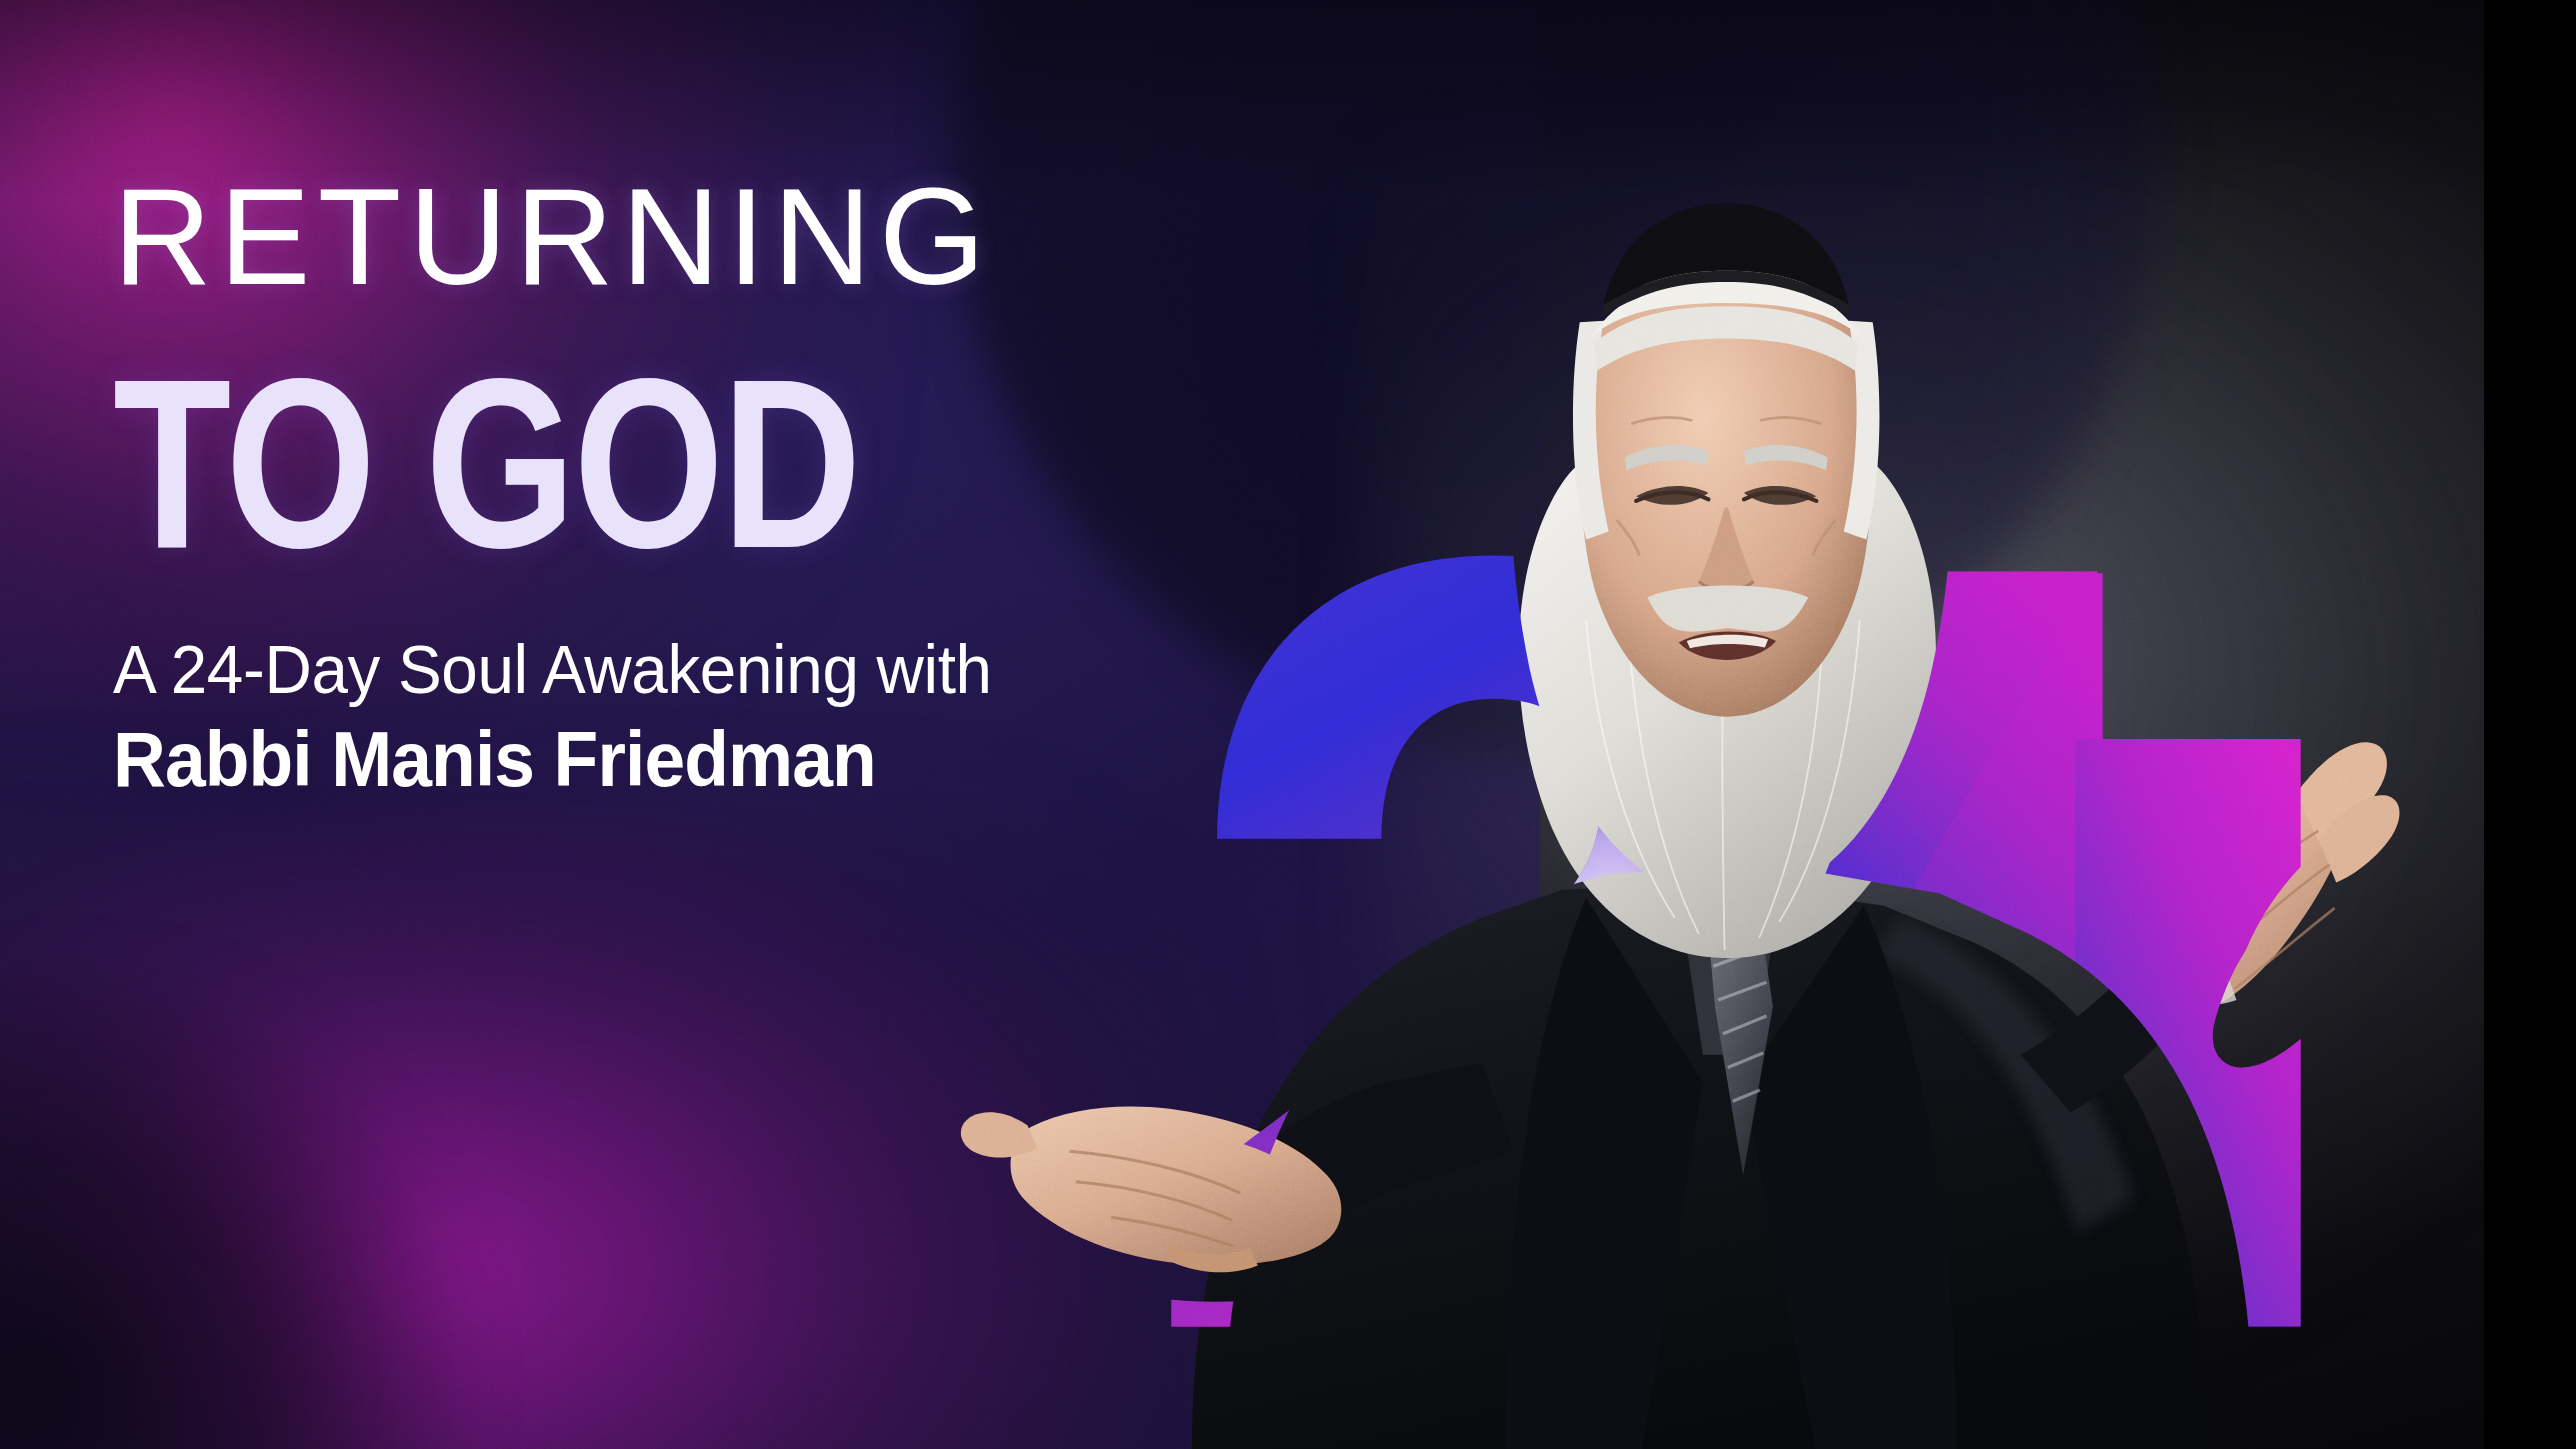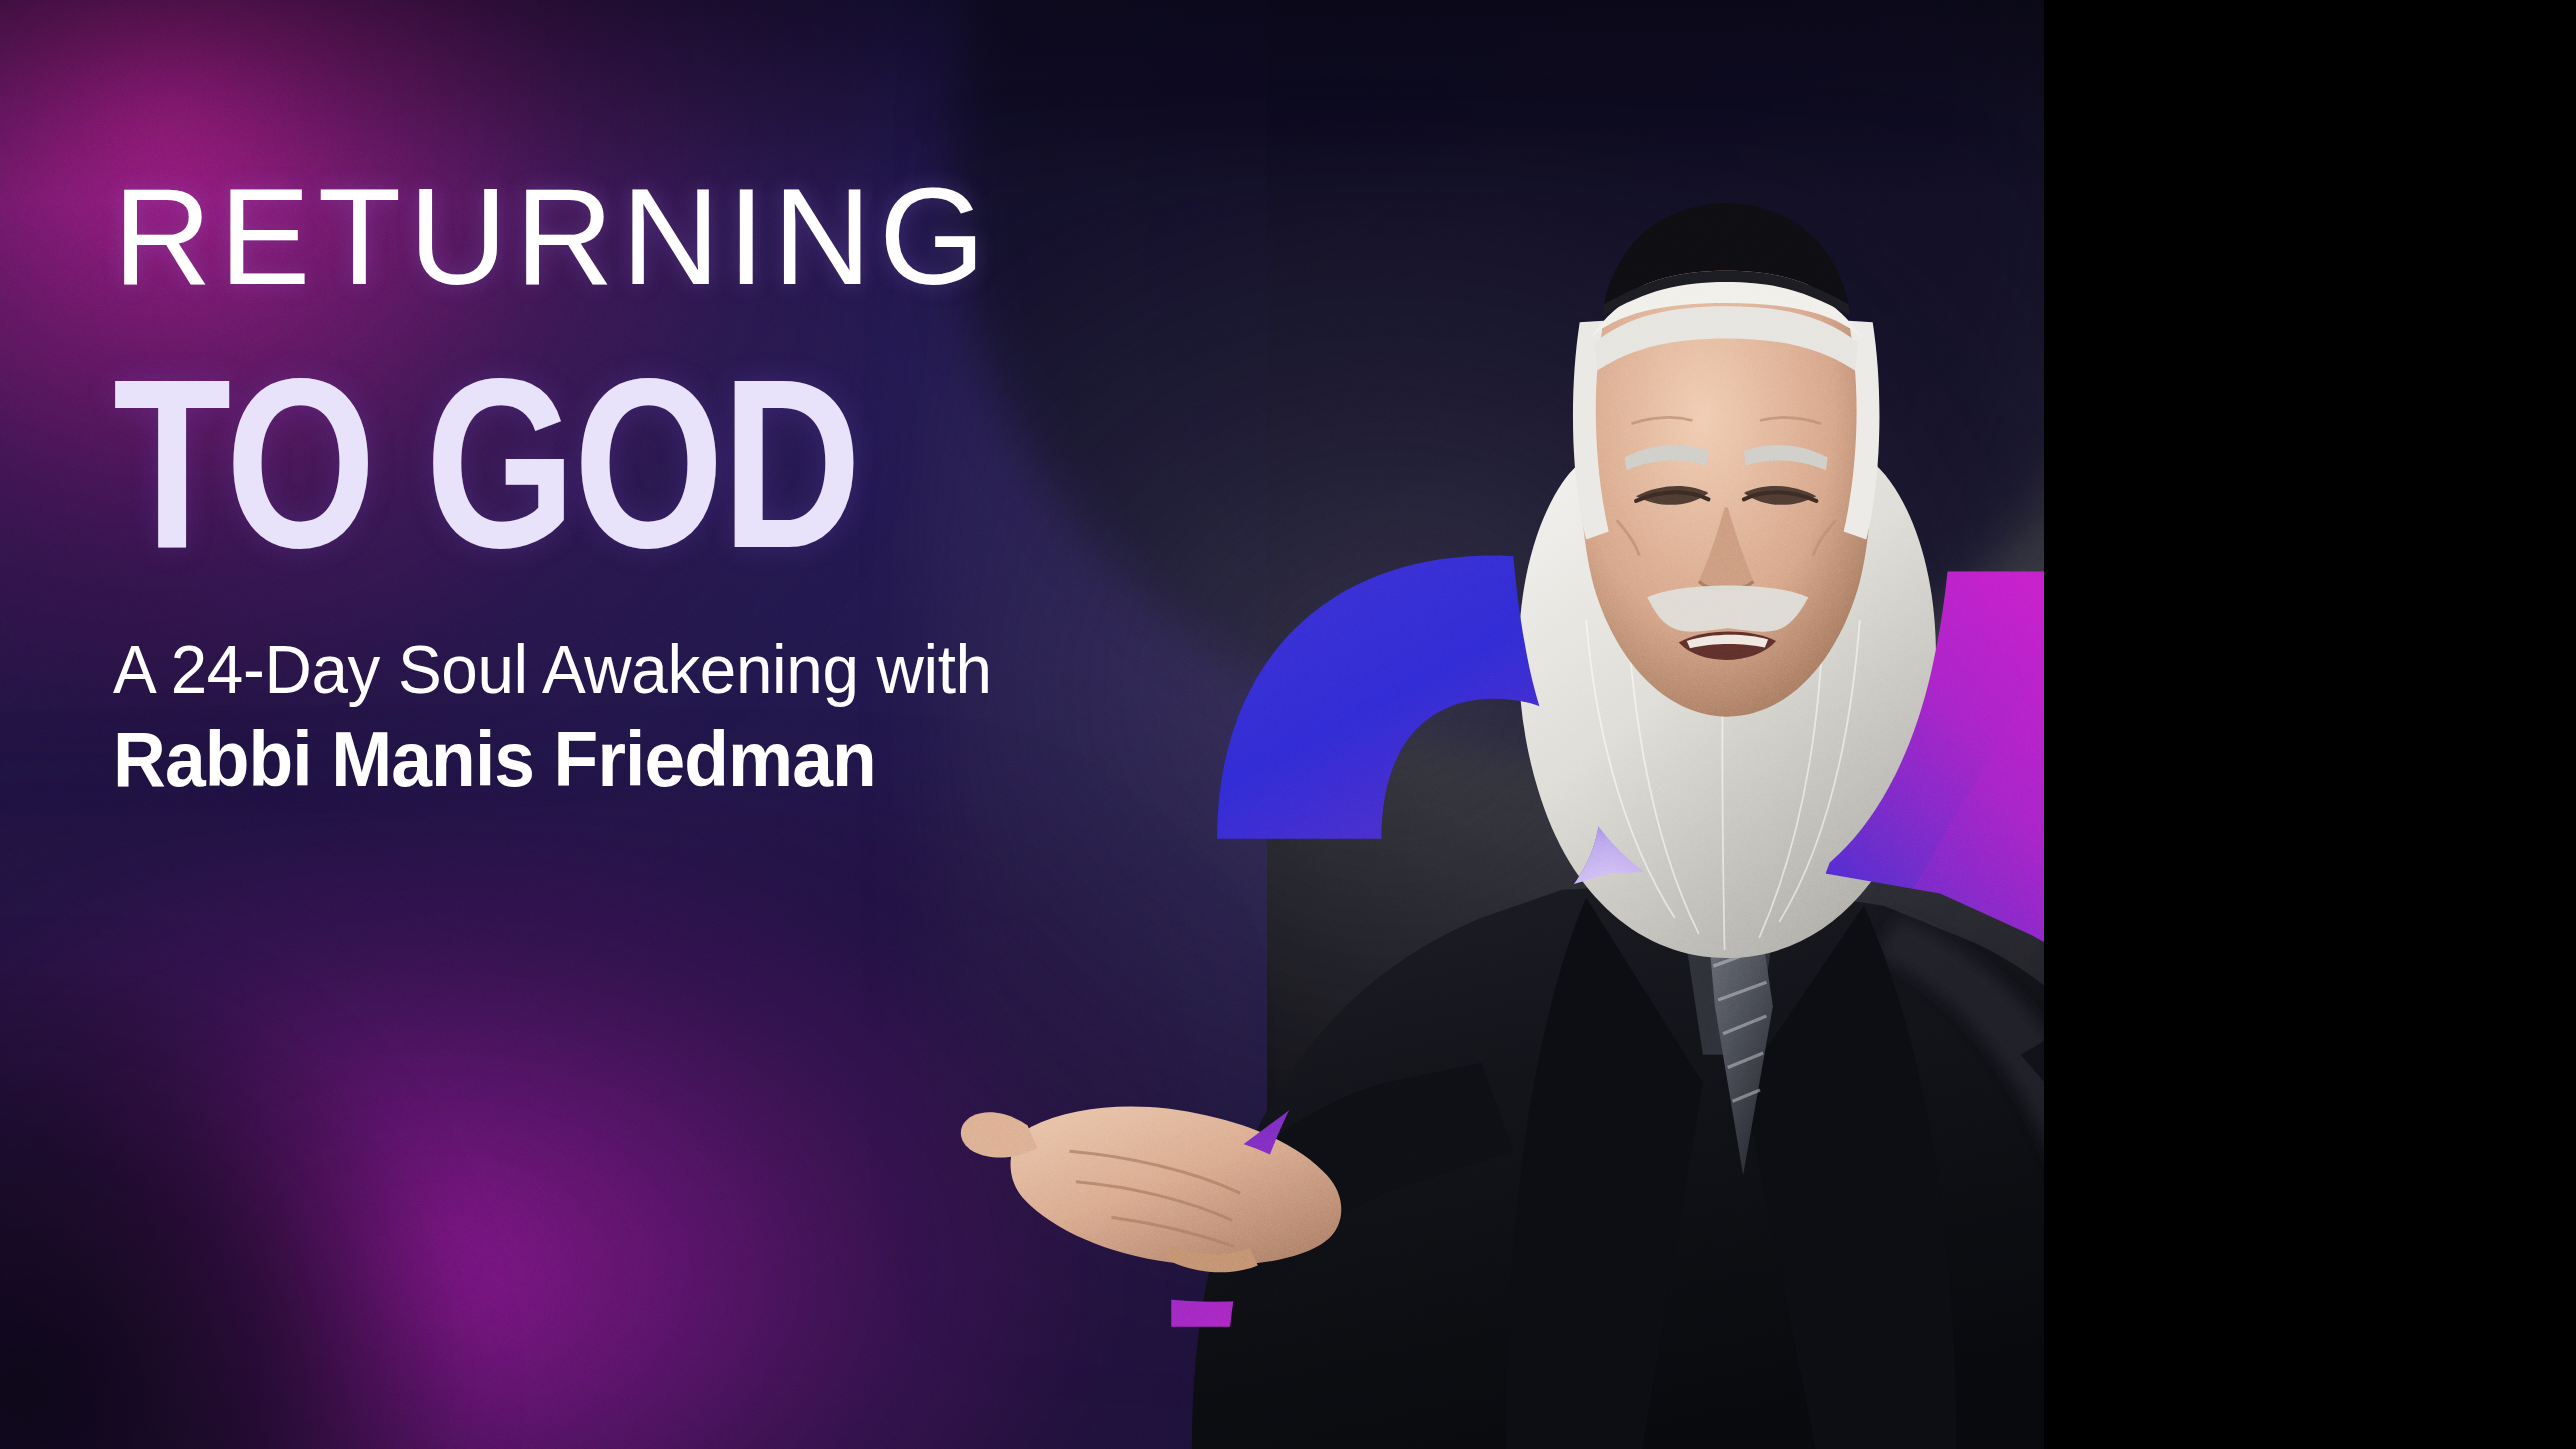--- a/index.html
+++ b/index.html
@@ -1,21 +1,21 @@
 <!DOCTYPE html>
 <html style="font-size:13px"><head>
 <meta charset="utf-8">
 <style>
   * { margin:0; padding:0; box-sizing:border-box; }
   html,body { background:#000; }
   body { font-family:"Liberation Sans", sans-serif; }
 
   #poster{
     position:relative;
-    width:2044px; height:1449px;
+    width:2484px; height:1449px;
     overflow:hidden;
     background:#15102e;
     isolation:isolate;
   }
 
   
   .bg-base{
     position:absolute; inset:0;
     background:
       radial-gradient(ellipse 1208px 886px at 1972px 628px, #3b3b44 0%, #2a2a31 28%, #17171c 55%, #0b0b0f 78%, #07070a 100%),

